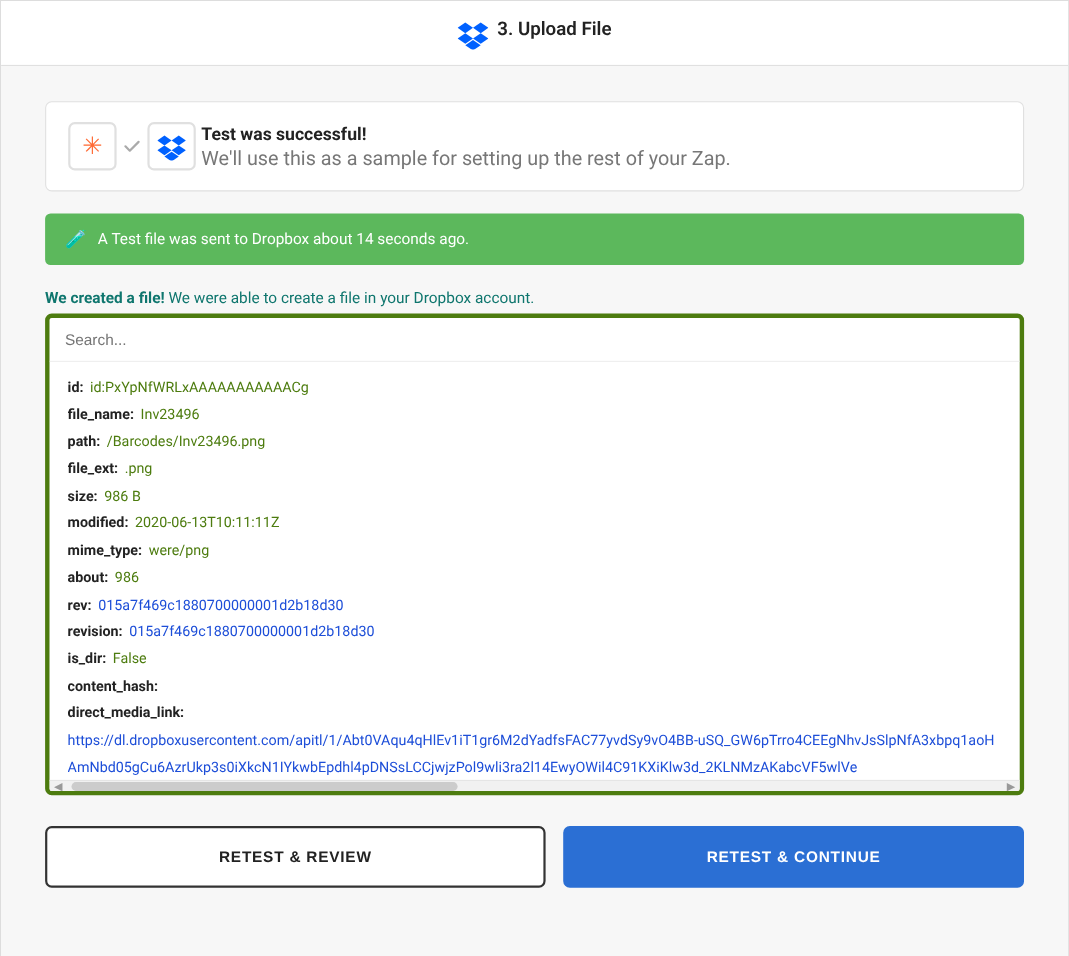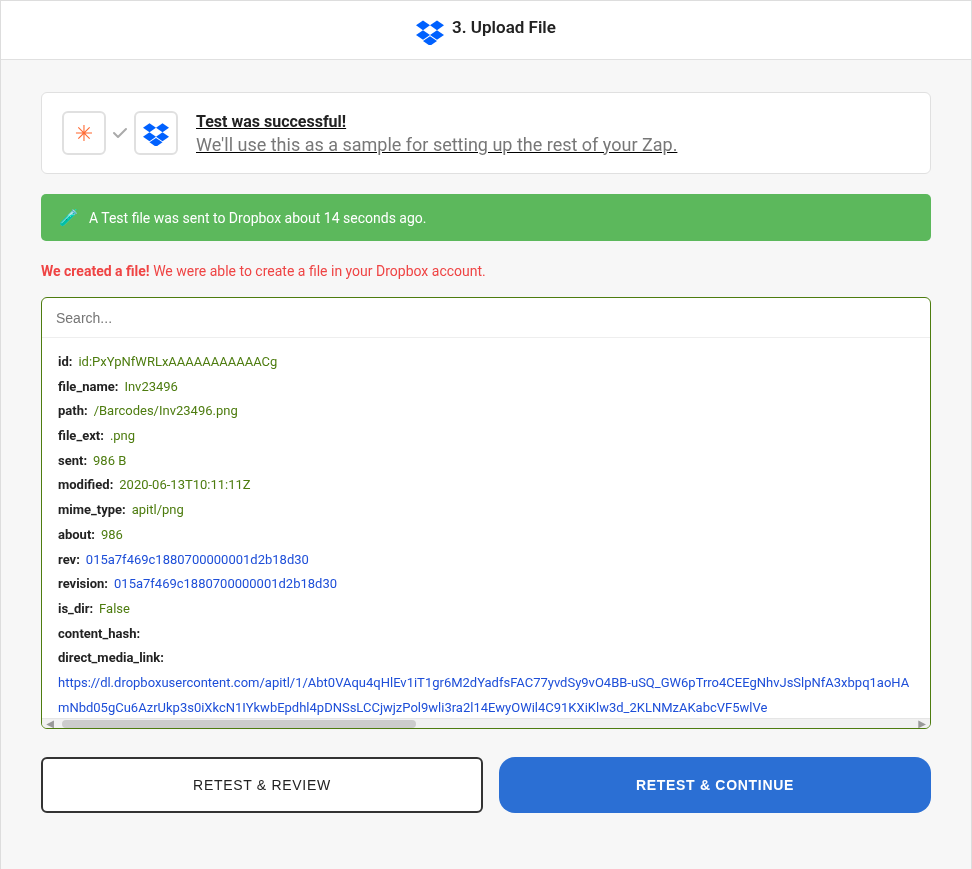--- a/index.html
+++ b/index.html
@@ -77,22 +77,21 @@
       width: 44px;
       height: 44px;
       border: 2px solid #e0e0e0;
       border-radius: 6px;
       display: flex;
       align-items: center;
       justify-content: center;
       background: #fff;
     }
     .success-text {
-      margin-left: 18px;
-      text-decoration: underline;
+      margin-left: 5px;
     }
     .success-title {
       font-size: 16px;
       font-weight: 700;
       color: #222;
       margin-bottom: 3px;
     }
     .success-subtitle {
       font-size: 18px;
       color: #777;
@@ -106,29 +105,29 @@
       margin-bottom: 22px;
       display: flex;
       align-items: center;
       gap: 10px;
     }
     .green-banner-icon {
       font-size: 16px;
     }
     .created-file-text {
       font-size: 14px;
-      color: #ef4444;
-      margin-bottom: 18px;
+      color: #0f766e;
+      margin-bottom: 6px;
     }
     .created-file-text strong {
       font-weight: 700;
     }
     .data-panel {
       background: #fff;
-      border: 1px solid #4d7c0f;
+      border: 4px solid #4d7c0f;
       border-radius: 6px;
       overflow: hidden;
       margin-bottom: 28px;
     }
     .search-bar {
       padding: 10px 14px;
       border-bottom: 1px solid #eee;
     }
     .search-bar input {
       width: 100%;
@@ -209,37 +208,37 @@
       font-size: 10px;
       color: #999;
     }
     .buttons-row {
       display: flex;
       gap: 16px;
       margin-top: 6px;
     }
     .btn-retest-review {
       flex: 1;
-      padding: 18px 3px;
+      padding: 18px 16px;
       border: 2px solid #333;
       background: #fff;
       border-radius: 6px;
       font-size: 14px;
-      font-weight: 400;
+      font-weight: 700;
       letter-spacing: 0.05em;
       color: #222;
       cursor: pointer;
       text-align: center;
     }
     .btn-retest-continue {
       flex: 1;
       padding: 18px 0;
       border: none;
       background: #2b6fd4;
-      border-radius: 16px;
+      border-radius: 6px;
       font-size: 14px;
       font-weight: 700;
       letter-spacing: 0.05em;
       color: #fff;
       cursor: pointer;
       text-align: center;
     }
   </style>
 </head>
 <body>
@@ -312,30 +311,30 @@
         </div>
         <div class="data-row">
           <span class="data-key">path:</span>
           <span class="data-val">/Barcodes/Inv23496.png</span>
         </div>
         <div class="data-row">
           <span class="data-key">file_ext:</span>
           <span class="data-val">.png</span>
         </div>
         <div class="data-row">
-          <span class="data-key">sent:</span>
+          <span class="data-key">size:</span>
           <span class="data-val">986 B</span>
         </div>
         <div class="data-row">
           <span class="data-key">modified:</span>
           <span class="data-val">2020-06-13T10:11:11Z</span>
         </div>
         <div class="data-row">
           <span class="data-key">mime_type:</span>
-          <span class="data-val">apitl/png</span>
+          <span class="data-val">were/png</span>
         </div>
         <div class="data-row">
           <span class="data-key">about:</span>
           <span class="data-val">986</span>
         </div>
         <div class="data-row">
           <span class="data-key">rev:</span>
           <span class="data-val link">015a7f469c1880700000001d2b18d30</span>
         </div>
         <div class="data-row">

